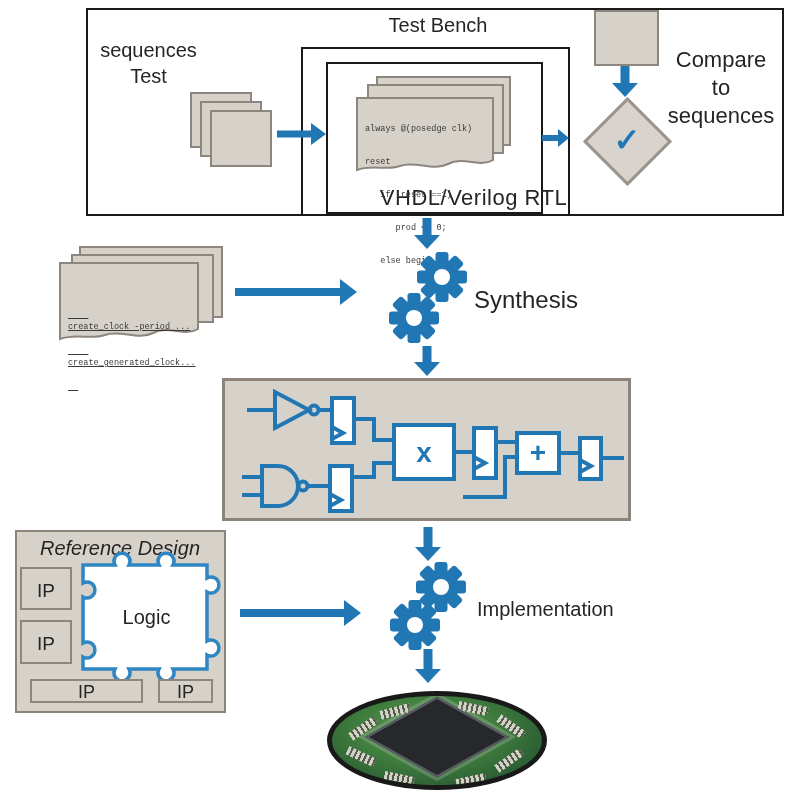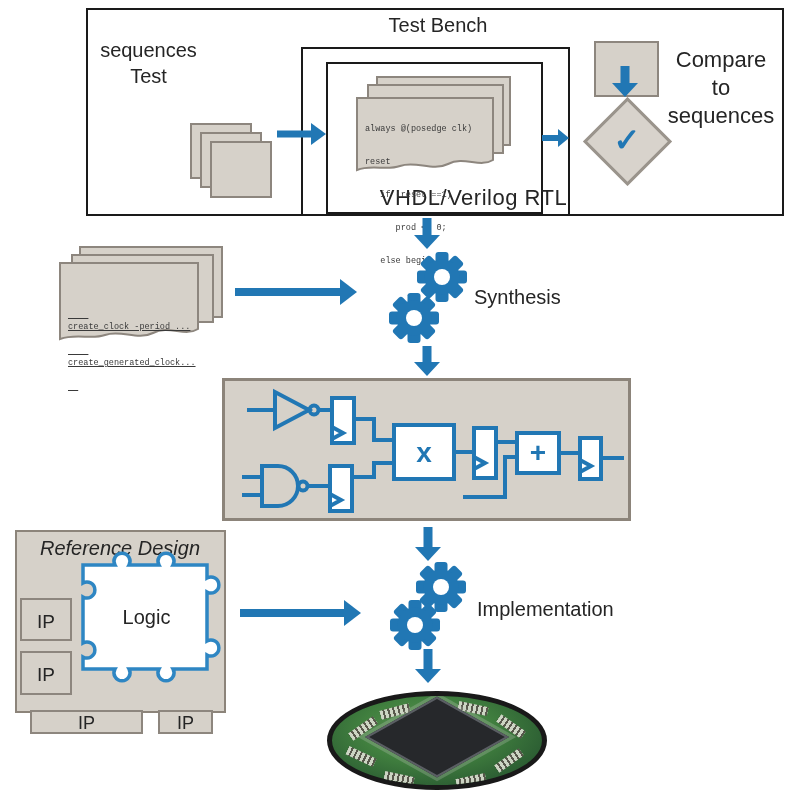--- a/index.html
+++ b/index.html
@@ -6,21 +6,21 @@
     --blue:#2177b4;
     --panel:#d6d1c9;
     --pborder:#8d867e;
     --ink:#252525;
   }
   html,body{margin:0;padding:0;background:#fff;}
   #canvas{position:relative;width:788px;height:812px;background:#fff;overflow:hidden;
           font-family:"Liberation Sans",sans-serif;color:var(--ink);}
   .abs{position:absolute;}
   .box{position:absolute;background:#fff;border:2px solid #1a1a1a;}
-  .gpanel{position:absolute;background:var(--panel);border:2px solid var(--pborder);margin-top:31px;}
+  .gpanel{position:absolute;background:var(--panel);border:2px solid var(--pborder);}
   .lbl{position:absolute;text-align:center;color:var(--ink);}
   .code{position:absolute;font-family:"Liberation Mono",monospace;color:#3a3a3a;white-space:pre;}
   
   .rarr{position:absolute;}
   .rarr .st{position:absolute;left:0;top:50%;transform:translateY(-50%);background:var(--blue);width:calc(100% - 15px);height:7px;}
   .rarr .hd{position:absolute;right:0;top:50%;transform:translateY(-50%);width:0;height:0;
             border-top:11px solid transparent;border-bottom:11px solid transparent;border-left:15px solid var(--blue);}
   .rarr.sm .st{height:6px;width:calc(100% - 11px);}
   .rarr.sm .hd{border-top-width:9px;border-bottom-width:9px;border-left-width:11px;}
   .rarr.lg .st{height:8px;width:calc(100% - 17px);}
@@ -129,21 +129,21 @@
           <rect x="-25" y="-6.5" width="50" height="13" rx="3" transform="rotate(90)"></rect>
           <rect x="-25" y="-6.5" width="50" height="13" rx="3" transform="rotate(135)"></rect>
           <circle r="17.5"></circle>
         </g>
         <circle r="8" fill="#ffffff"></circle>
       </g>
     </defs>
     <use href="#gear" transform="translate(57,29)"></use>
     <use href="#gear" transform="translate(29,70)"></use>
   </svg>
-  <div class="abs" style="left:474px;top:286px;font-size:20px;">Synthesis</div>
+  <div class="abs" style="left:474px;top:286px;font-size:24px;">Synthesis</div>
 
   <div class="darr" style="left:413px;top:346px;width:28px;height:30px;">
       <div class="st"></div>
       <div class="hd"></div>
     </div>
 
   <div class="abs" style="left:222px;top:378px;width:409px;height:143px;background:var(--panel);border:3px solid #8c847a;box-sizing:border-box;"></div>
   <svg style="left:222px;top:378px;" width="409" height="143" viewBox="0 0 409 143">
     <g stroke="#2177b4" stroke-width="4" fill="none" stroke-linejoin="miter">
       <path d="M25,32 H53"></path>

